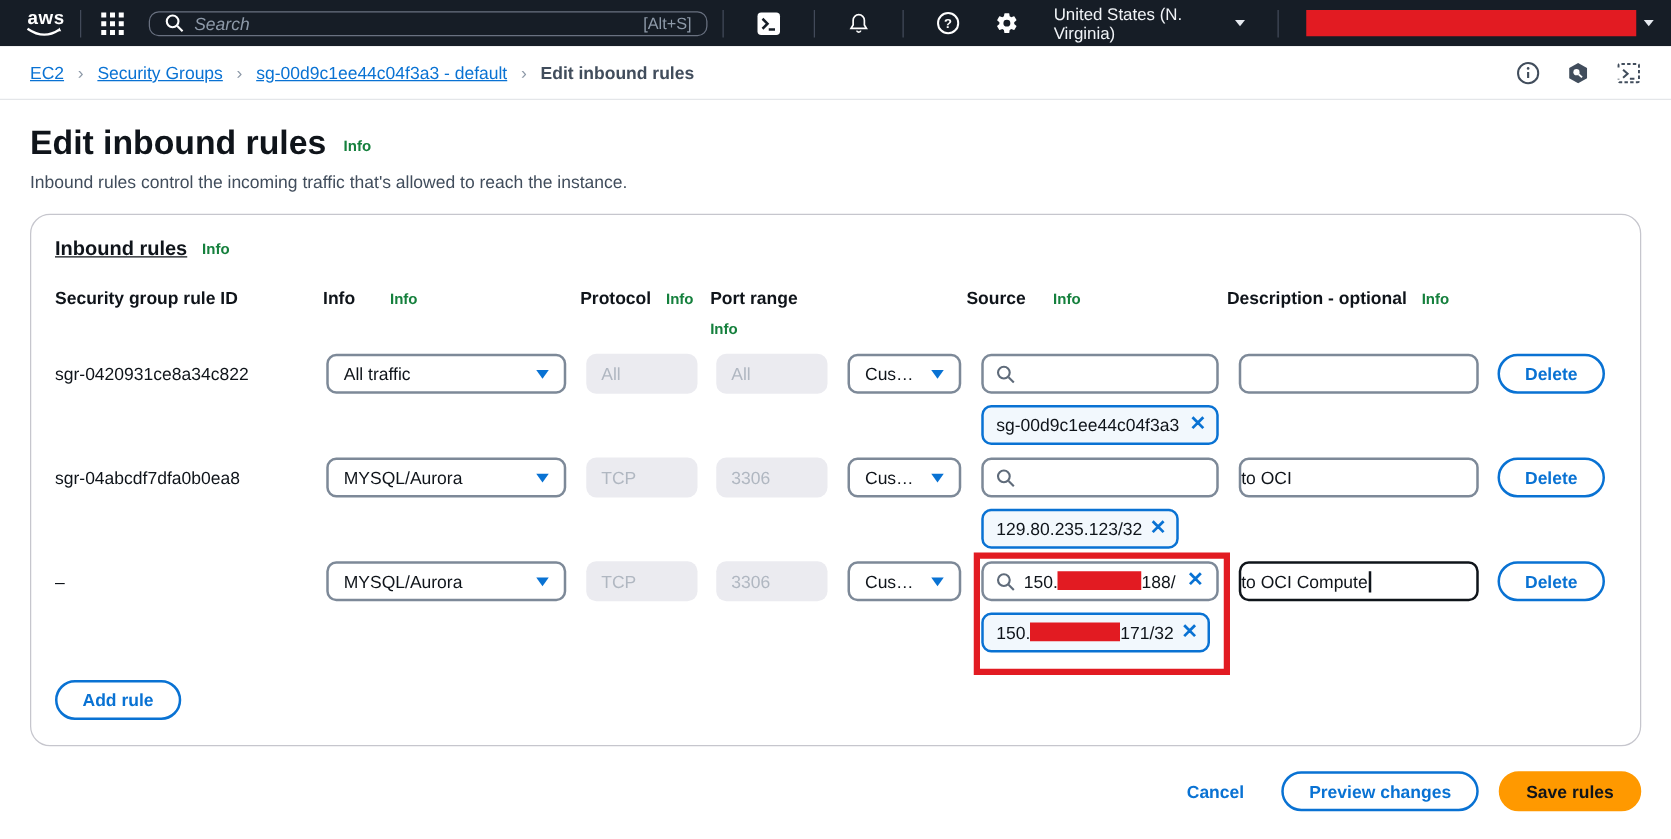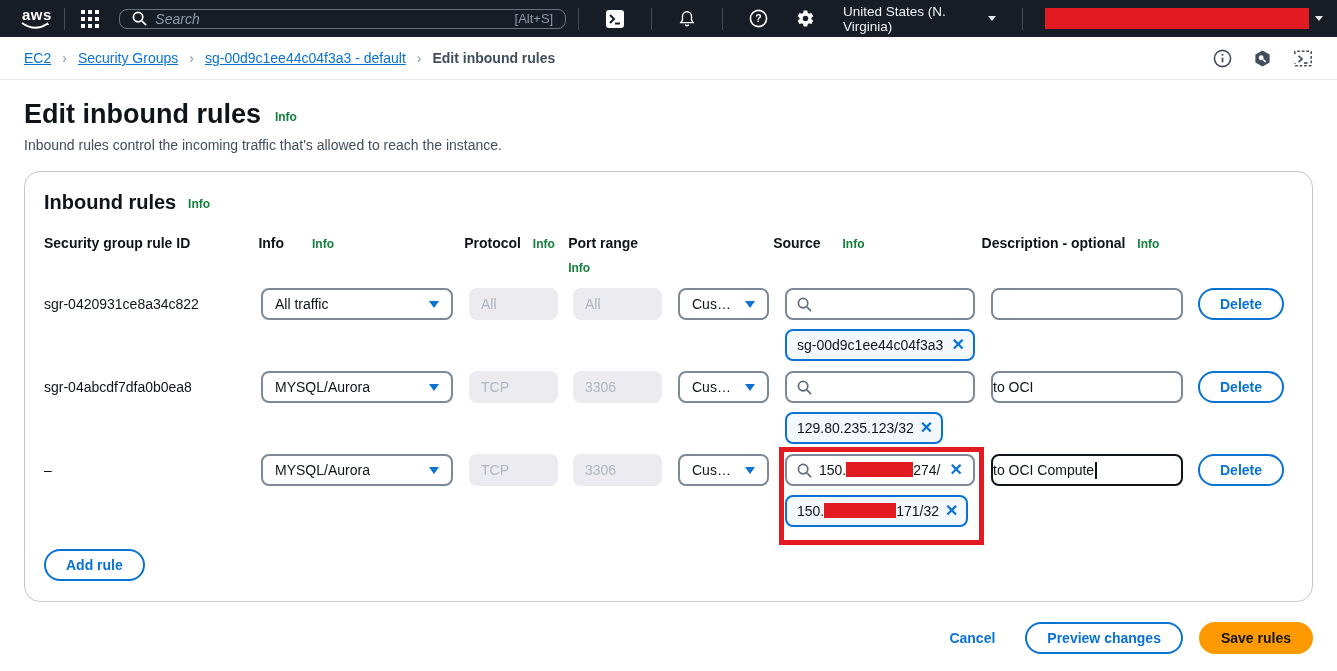--- a/index.html
+++ b/index.html
@@ -44,21 +44,21 @@
   .page-head { padding:19px 24px 0; }
   .page-title { font-size:27px; font-weight:bold; color:#0f141a; display:inline; }
   .info-link { color:#15803d; font-weight:bold; font-size:12px; cursor:pointer; }
   .page-title-info { margin-left:10px; vertical-align:2px; }
   .page-sub { margin-top:7px; color:#414d5c; font-size:14px; }
   
   .panel {
     margin:18px 24px 0; border:1px solid #c6c6cd; border-radius:16px;
     padding:19px 19px 20px; background:#fff;
   }
-  .panel-title { font-size:20px; font-weight:bold; display:inline; }
+  .panel-title { font-size:16px; font-weight:bold; display:inline;text-decoration:underline; }
   .panel-title-info { margin-left:8px; vertical-align:1px; }
   .hdr-row { display:flex; margin-top:21px; margin-bottom:13px; align-items:flex-start; }
   .hdr { font-weight:bold; font-size:14px; color:#0f141a; }
   .hdr .info-link { margin-left:8px; font-size:12px; }
   .cell-id   { width:217px; }
   .cell-type { width:192px; margin-right:16px; }
   .cell-proto{ width:89px;  margin-right:15px; }
   .cell-port { width:89px;  margin-right:16px; }
   .cell-srct { width:91px;  margin-right:16px; }
   .cell-src  { width:190px; margin-right:16px; }
@@ -358,21 +358,21 @@
         <span class="caret-down-blue"></span>
       </div>
     </div>
     <div class="cell-src relative">
       <div class="red-annotation"></div>
       <div class="search-box">
         <svg class="mag" width="15" height="15" viewBox="0 0 16 16">
           <circle cx="6.5" cy="6.5" r="5" stroke="#5f6b7a" stroke-width="1.8" fill="none"></circle>
           <line x1="10.5" y1="10.5" x2="15" y2="15" stroke="#5f6b7a" stroke-width="1.8"></line>
         </svg>
-        <span class="val"><span>150.</span><span class="redact-inline"></span><span>274/</span></span>
+        <span class="val"><span>150.</span><span class="redact-inline"></span><span>188/</span></span>
         <span class="clear-x">✕</span>
       </div>
       <div class="token" style="display:inline-flex; align-items:center;">
         <span class="tok-text" style="white-space:nowrap;"><span>150.</span><span class="redact-inline" style="width:72px;"></span><span>171/32</span></span>
         <span class="tok-x">✕</span>
       </div>
     </div>
     <div class="cell-desc">
       <div class="text-input focused">
         <span>to OCI Compute</span>

